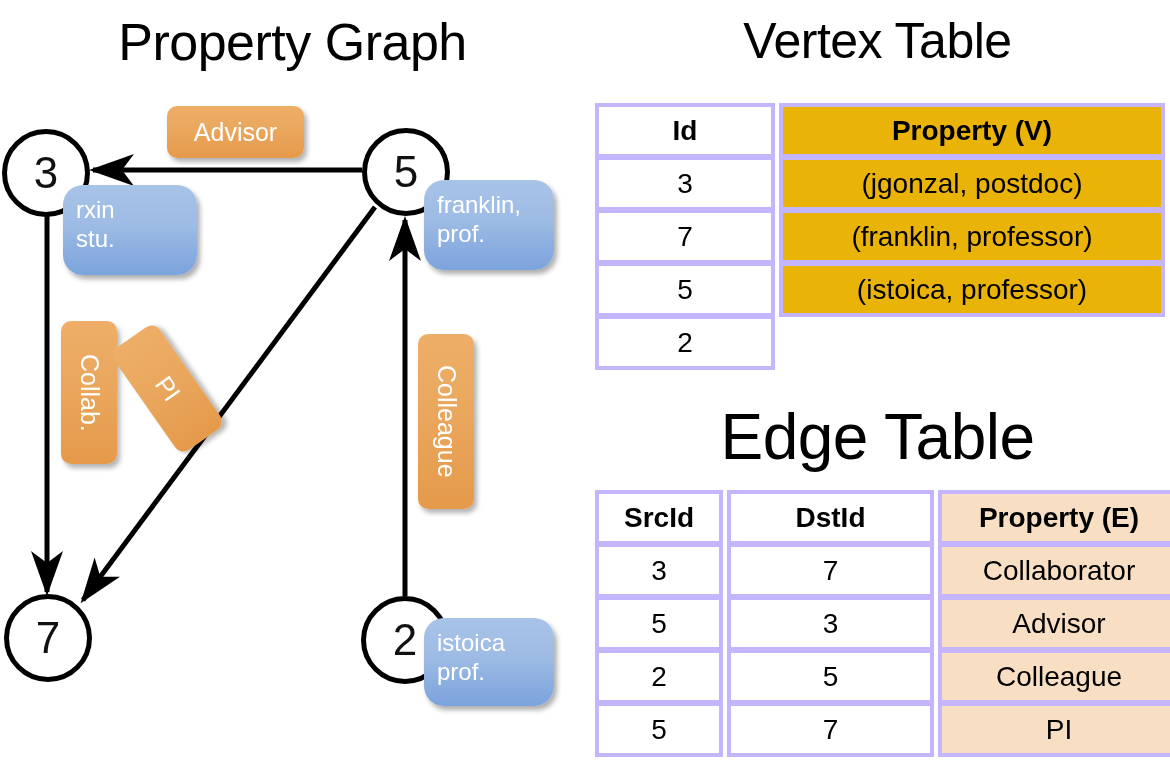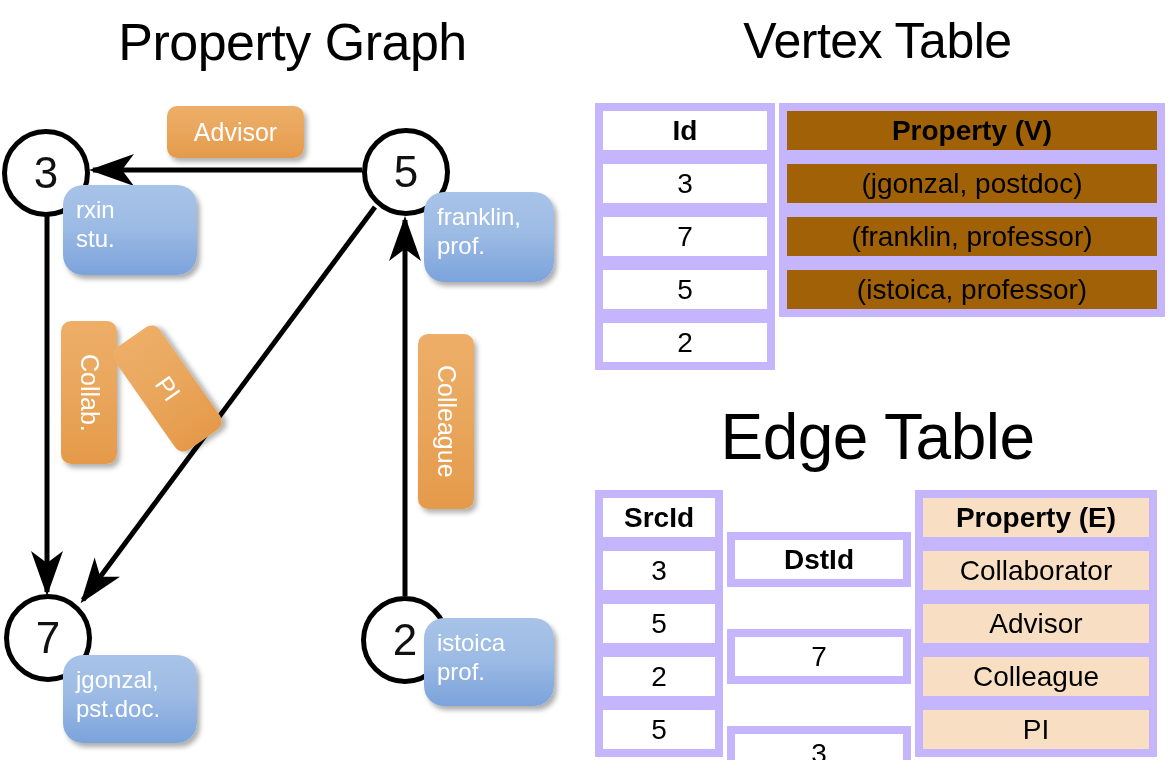--- a/index.html
+++ b/index.html
@@ -84,43 +84,43 @@
   }
   .edge-label.rot .vtext{
     writing-mode:vertical-rl;
   }
 
   
   .tbl-wrap{position:absolute;display:flex;align-items:stretch;}
   .tcol{display:flex;flex-direction:column;}
   .tcol + .tcol{margin-left:4px;}
   .tcell{
-    border:8px solid #c4b5fd;
+    border:4px solid #c4b5fd;
     box-sizing:border-box;
     display:flex;align-items:center;justify-content:center;
     font-family:"Liberation Sans", sans-serif;
     font-weight:300;
     color:#000;
     background:#ffffff;
     white-space:nowrap;
   }
   .tcell + .tcell{margin-top:-2px;}
   .tcell.head{font-weight:700;}
-  .blue-fill{background:#a16207;}
+  .blue-fill{background:#eab308;}
   .orange-fill{background:#f8dfc3;}
 
   
   #vertex-table{left:595px;top:103px;}
   #vertex-table .c-id  .tcell{width:180px;height:55px;font-size:28px;}
   #vertex-table .c-prop .tcell{width:386px;height:55px;font-size:28px;}
 
   
   #edge-table{left:595px;top:490px;}
   #edge-table .c-src .tcell{width:128px;height:55px;font-size:28px;}
-  #edge-table .c-dst .tcell{width:184px;height:55px;font-size:28px;margin-top:42px;}
+  #edge-table .c-dst .tcell{width:207px;height:55px;font-size:28px;}
   #edge-table .c-prop .tcell{width:242px;height:55px;font-size:28px;}
 </style>
 </head>
 <body>
 
 <div class="stage">
 
   <div class="title" id="title-property-graph">Property Graph</div>
 
   <div class="title" id="title-vertex-table">Vertex Table</div>
@@ -159,29 +159,25 @@
 
     <div class="node-circle" style="left:361px;top:596px;width:88px;height:88px;">
       <span>2</span>
     </div>
 
     <div class="prop-box" style="left:63px;top:185px;width:134px;height:90px;">
       <div>rxin</div>
       <div>stu.</div>
     </div>
 
-    <div class="prop-box" style="left:424px;top:192px;width:130px;height:90px;">
+    <div class="prop-box" style="left:424px;top:180px;width:130px;height:90px;">
       <div>franklin,</div>
       <div>prof.</div>
     </div>
 
-    <div class="prop-box" style="left:63px;top:655px;width:134px;height:88px;">
-      <div>jgonzal,</div>
-      <div>pst.doc.</div>
-    </div>
 
     <div class="prop-box" style="left:424px;top:618px;width:130px;height:88px;">
       <div>istoica</div>
       <div>prof.</div>
     </div>
 
     <div class="edge-label" style="left:167px;top:106px;width:137px;height:52px;">
       <span>Advisor</span>
     </div>
 

